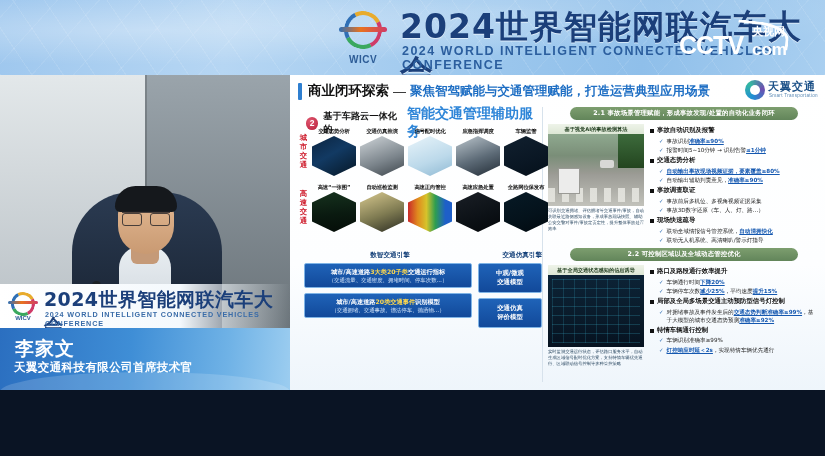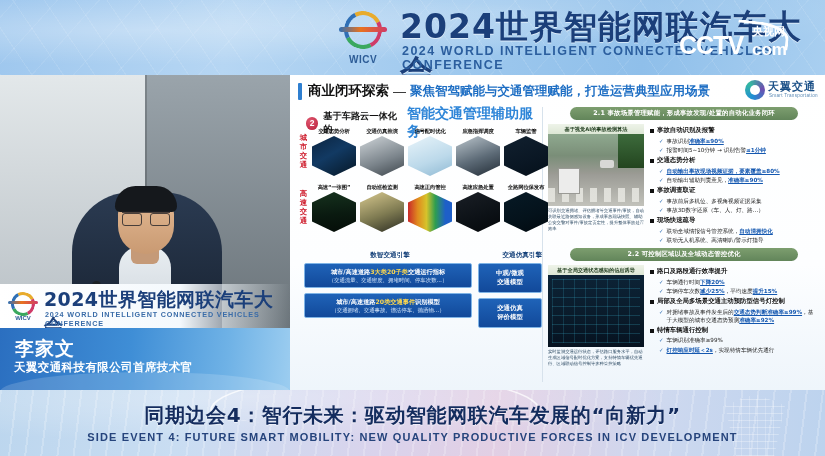--- a/index.html
+++ b/index.html
@@ -629,21 +629,14 @@
                 </div>
               </div>
             </div>
           </div>
         </div>
 
       </div>
     </div>
   </div>
 
-  <div class="bottombar">
-    <div class="streaks"></div>
-    <div class="carline"></div>
-    <div class="tower"></div>
-    <div class="bb-cn">同期边会4：智行未来：驱动智能网联汽车发展的“向新力”</div>
-    <div class="bb-en">SIDE EVENT 4: FUTURE SMART MOBILITY: NEW QUALITY PRODUCTIVE FORCES IN ICV DEVELOPMENT</div>
-  </div>
 
 </div>
 
 </body></html>

